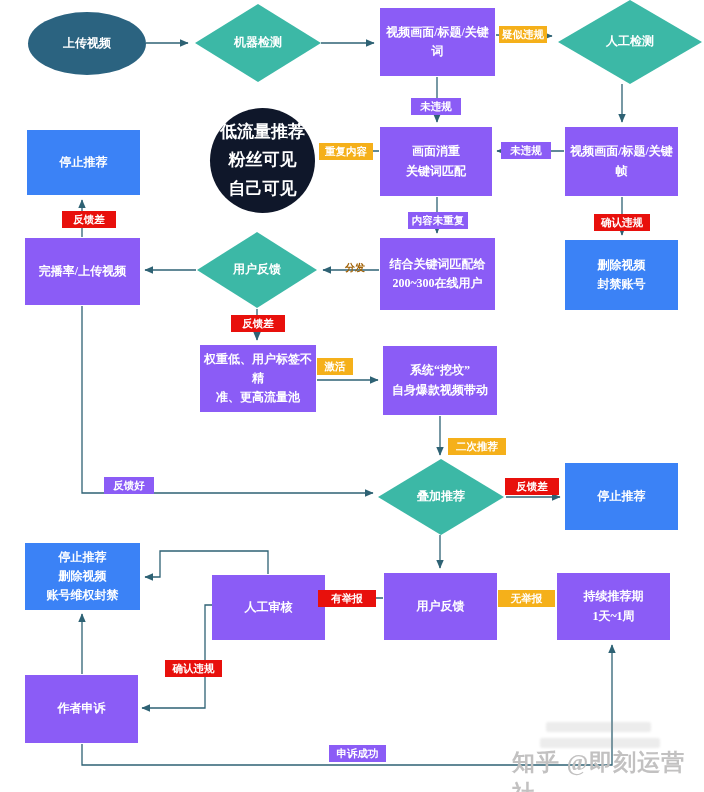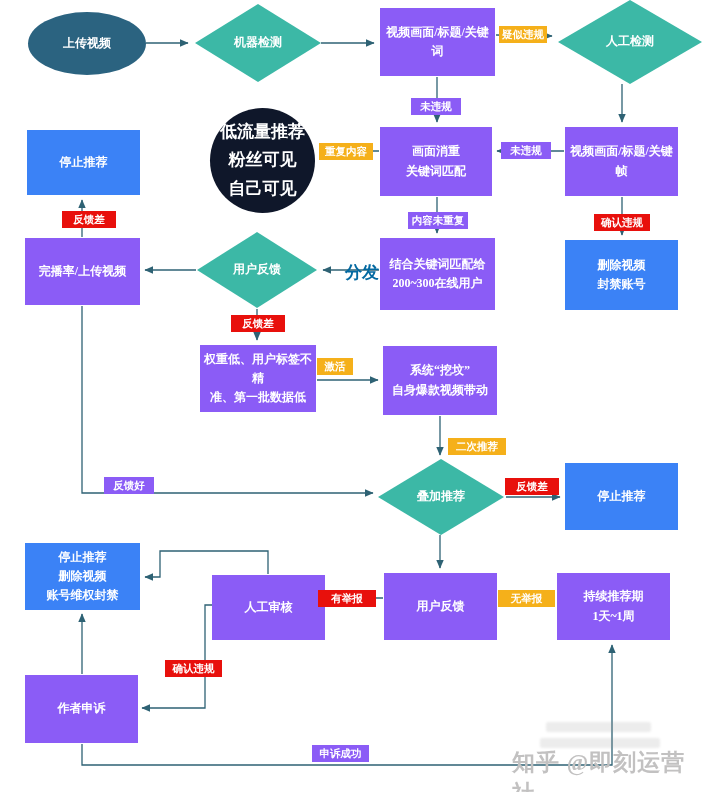--- a/index.html
+++ b/index.html
@@ -12,21 +12,21 @@
   .redbx{background:#3b82f6;}
   .diamond{background:#3cb8a6;clip-path:polygon(50% 0,100% 50%,50% 100%,0 50%);}
   .ellipse{background:#2b6380;border-radius:50%;}
   .circle{background:#0f172a;border-radius:50%;font-size:17px;line-height:1.65;}
   .ln{display:block;}
   .badge{position:absolute;color:#fff;font-weight:bold;font-size:10.5px;height:17px;line-height:17px;
          text-align:center;box-sizing:border-box;}
   .badge.yellow{background:#f5b01a;}
   .badge.teal{background:#8b5cf6;}
   .badge.redlb{background:#e8100c;}
-  .plainlabel{position:absolute;color:#0369a1;font-weight:bold;font-size:17px;}
+  .plainlabel{position:absolute;color:#a16207;font-weight:bold;font-size:10px;}
   .watermark{position:absolute;left:512px;top:747px;color:#c2c1c1;font-size:23px;font-weight:bold;letter-spacing:1px;}
   .smudge{position:absolute;background:#8f8f8f;opacity:.16;border-radius:2px;filter:blur(1.2px);}
 </style>
 </head>
 <body>
 
 <div id="stage">
 
   <svg id="wires">
     <defs>
@@ -101,21 +101,21 @@
     <span class="ln">结合关键词匹配给</span>
     <span class="ln">200~300在线用户</span>
   </div>
   <div class="node redbx" style="left:565px;top:240px;width:113px;height:70px">
     <span class="ln">删除视频</span>
     <span class="ln">封禁账号</span>
   </div>
 
   <div class="node rect" style="left:200px;top:345px;width:116px;height:67px">
     <span class="ln">权重低、用户标签不精</span>
-    <span class="ln">准、第一批数据低</span>
+    <span class="ln">准、更高流量池</span>
   </div>
   <div class="node rect" style="left:383px;top:346px;width:114px;height:69px">
     <span class="ln">系统“挖坟”</span>
     <span class="ln">自身爆款视频带动</span>
   </div>
 
   <div class="node diamond" style="left:378px;top:459px;width:126px;height:76px">
     <span class="ln">叠加推荐</span>
   </div>
   <div class="node redbx" style="left:565px;top:463px;width:113px;height:67px">
@@ -151,19 +151,19 @@
   <div class="plainlabel" style="left:345px;top:261px">分发</div>
   <div class="badge redlb" style="left:62px;top:211px;width:54px">反馈差</div>
   <div class="badge redlb" style="left:231px;top:315px;width:54px">反馈差</div>
   <div class="badge yellow" style="left:317px;top:358px;width:36px">激活</div>
   <div class="badge yellow" style="left:448px;top:438px;width:58px">二次推荐</div>
   <div class="badge teal" style="left:104px;top:477px;width:50px">反馈好</div>
   <div class="badge redlb" style="left:505px;top:478px;width:54px">反馈差</div>
   <div class="badge redlb" style="left:318px;top:590px;width:58px">有举报</div>
   <div class="badge yellow" style="left:498px;top:590px;width:57px">无举报</div>
   <div class="badge redlb" style="left:165px;top:660px;width:57px">确认违规</div>
-  <div class="badge teal" style="left:312px;top:745px;width:57px">申诉成功</div>
+  <div class="badge teal" style="left:329px;top:745px;width:57px">申诉成功</div>
 
   <div class="smudge" style="left:546px;top:722px;width:105px;height:10px"></div>
   <div class="smudge" style="left:540px;top:738px;width:120px;height:10px"></div>
   <div class="watermark">知乎 @即刻运营社</div>
 
 </div>
 
 </body></html>

